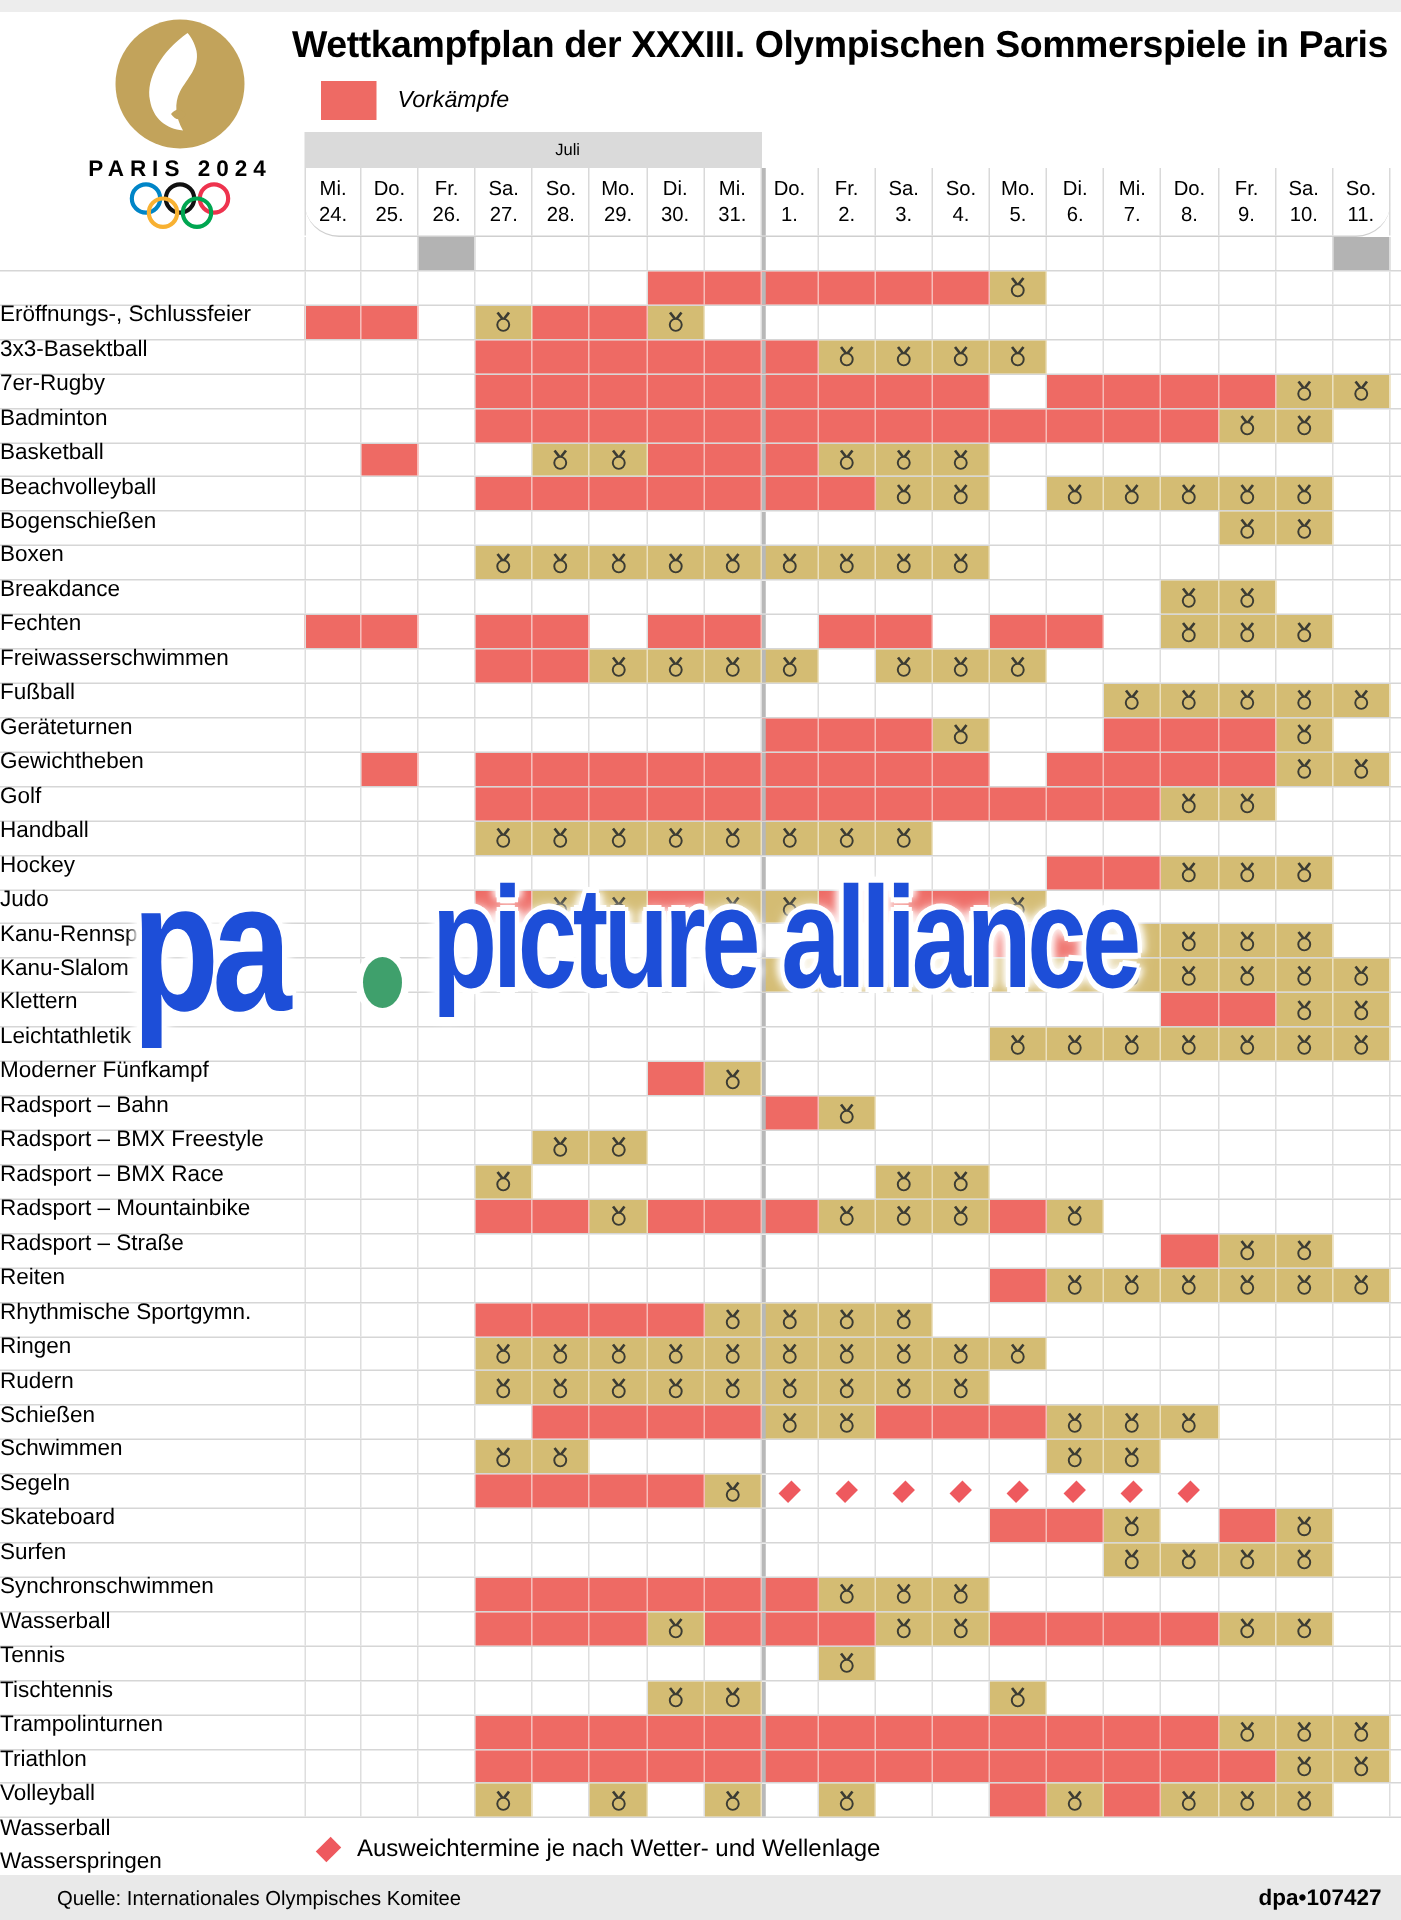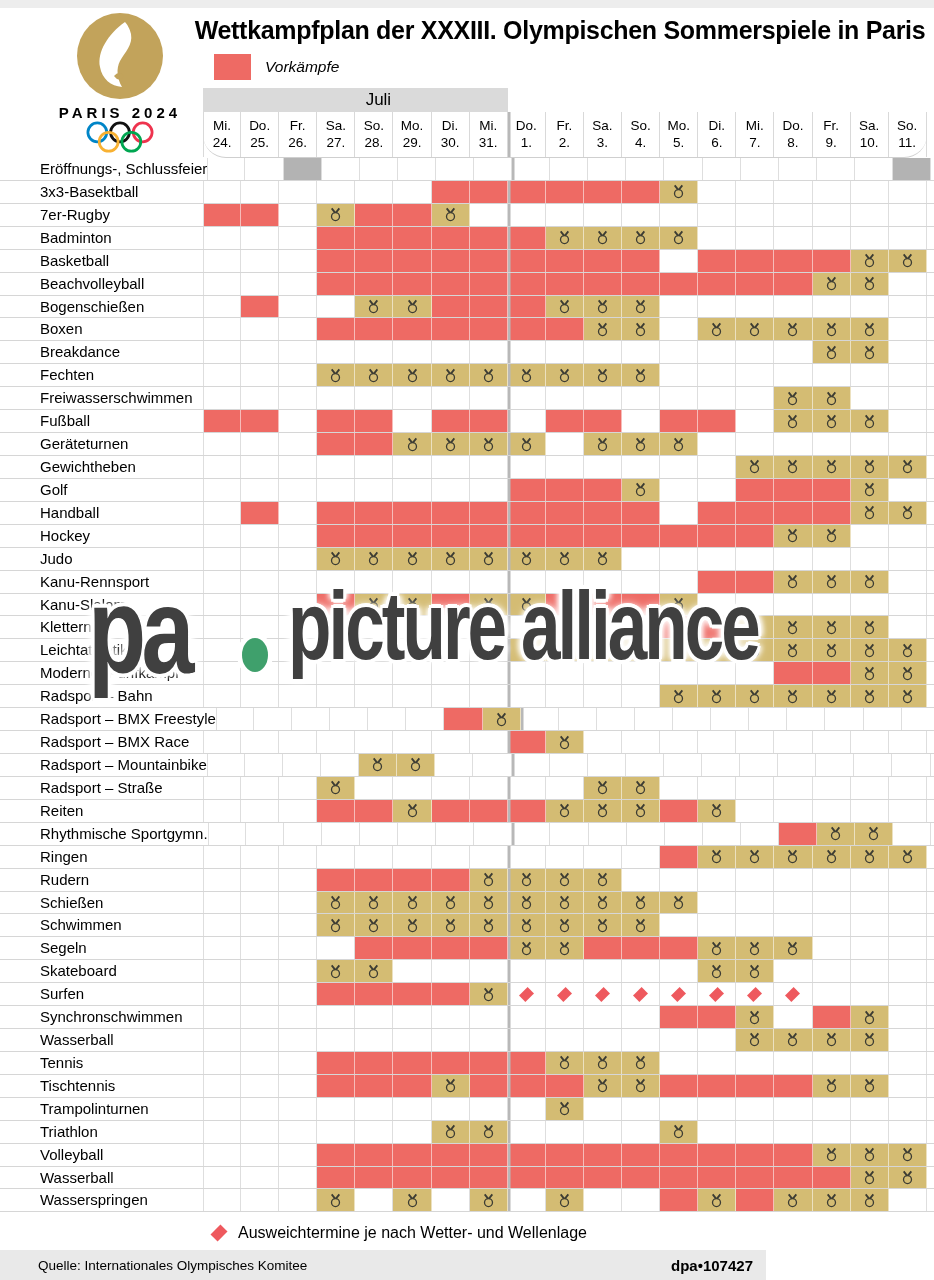--- a/index.html
+++ b/index.html
@@ -19,62 +19,62 @@
   #legend { position:absolute; left:214px; top:53px; display:flex; align-items:center; height:28px; }
   .legend-item { display:flex; align-items:center; }
   .legend-item + .legend-item { margin-left:92px; }
   .swatch { width:37px; height:26px; margin-right:14px; }
   .swatch.v { background:#ee6a64; }
   .swatch.m { background:#d4bc73; display:flex; align-items:center; justify-content:center; }
   .legend-label { font-style:italic; font-size:15.5px; }
 
   
   #month-band { position:absolute; left:203px; top:88px; display:flex; height:24px; }
-  .month { background:#dadada; text-align:center; font-size:17px; line-height:24px;padding-left:46px; }
+  .month { background:#dadada; text-align:center; font-size:11px; line-height:24px;padding-left:46px; }
   .month.m-aug { margin-left:3px; }
 
   
   #day-header { position:absolute; left:203px; top:112px; display:flex; height:46px;
                 border-bottom:1px solid #cfcfcf; background:#fff;border-radius:23px; }
   .dh { flex:0 0 38.1px; border-right:1px solid #d9d9d9; text-align:center;
         font-size:13.5px; line-height:17px; padding-top:5px; }
   .dh:first-child { border-left:1px solid #d9d9d9; }
 
   
   #grid { position:absolute; left:0; top:158px; width:934px; }
   .row { display:flex; height:22.93px; border-bottom:1px solid #d6d6d6; }
-  .lab { flex:0 0 203px; padding-left:40px; font-size:15px; line-height:22px; white-space:nowrap; }
+  .lab { flex:0 0 203px; font-size:15px; line-height:22px; white-space:nowrap;margin-top:41px; }
   .cell { flex:0 0 38.1px; border-right:1px solid #dedede; display:flex;
           align-items:center; justify-content:center; }
   .cell.first { border-left:1px solid #dedede; }
   .c-V { background:#ee6a64; border-right-color:rgba(255,255,255,.55); }
   .c-M { background:#d4bc73; border-right-color:rgba(255,255,255,.55); }
   .c-G { background:#b3b3b3; border-right-color:rgba(255,255,255,.55); }
   .augline { box-shadow:inset 2.5px 0 0 #b8b8b8; }
   .dia { width:9px; height:9px; background:#ee595e; transform:rotate(45deg) scaleY(1.35); }
 
   
   #watermark { position:absolute; left:88px; top:578px; display:flex; align-items:flex-start;
-               z-index:6; pointer-events:none; color:#404040; font-weight:bold; }
+               z-index:6; pointer-events:none; color:#1d4ed8; font-weight:bold; }
   .halo { text-shadow:
       -4px 0 0 #fff, 4px 0 0 #fff, 0 -4px 0 #fff, 0 4px 0 #fff,
       -3px -3px 0 #fff, 3px -3px 0 #fff, -3px 3px 0 #fff, 3px 3px 0 #fff,
       -6px 0 6px #fff, 6px 0 6px #fff, 0 0 10px #fff, 0 0 16px #fff; }
   #wm-pa { font-size:122px; line-height:1; letter-spacing:-6px;
            transform:scaleX(0.78); transform-origin:left top; margin-top:-8px; }
   #wm-dot { width:26px; height:34px; background:#3fa06c; border-radius:50%;
             margin:60px 20px 0 24px; box-shadow:0 0 0 5px #fff; flex:0 0 auto; }
   #wm-rest { font-size:96px; line-height:1; letter-spacing:-4px;
              transform:scaleX(0.74); transform-origin:left top; white-space:nowrap; }
 
   
   #footnote { position:absolute; left:214px; top:1224px; display:flex; align-items:center; font-size:16px; }
   #footnote .dia2 { width:10px; height:10px; background:#ee595e; transform:rotate(45deg) scaleY(1.4);
                     margin-right:14px; flex:0 0 auto; }
-  #footer { position:absolute; left:0; top:1250px; width:766px; height:30px; background:#e9e9e9;
+  #footer { position:absolute; left:0; top:1250px; width:934px; height:30px; background:#e9e9e9;
             display:flex; justify-content:space-between; align-items:center; padding:0 13px 0 38px; }
   #source { font-size:13.5px; }
   #credit { font-size:15px; font-weight:bold; }
 </style>
 </head>
 <body>
 
 <div id="top-strip"></div>
 
 <div id="logo">

